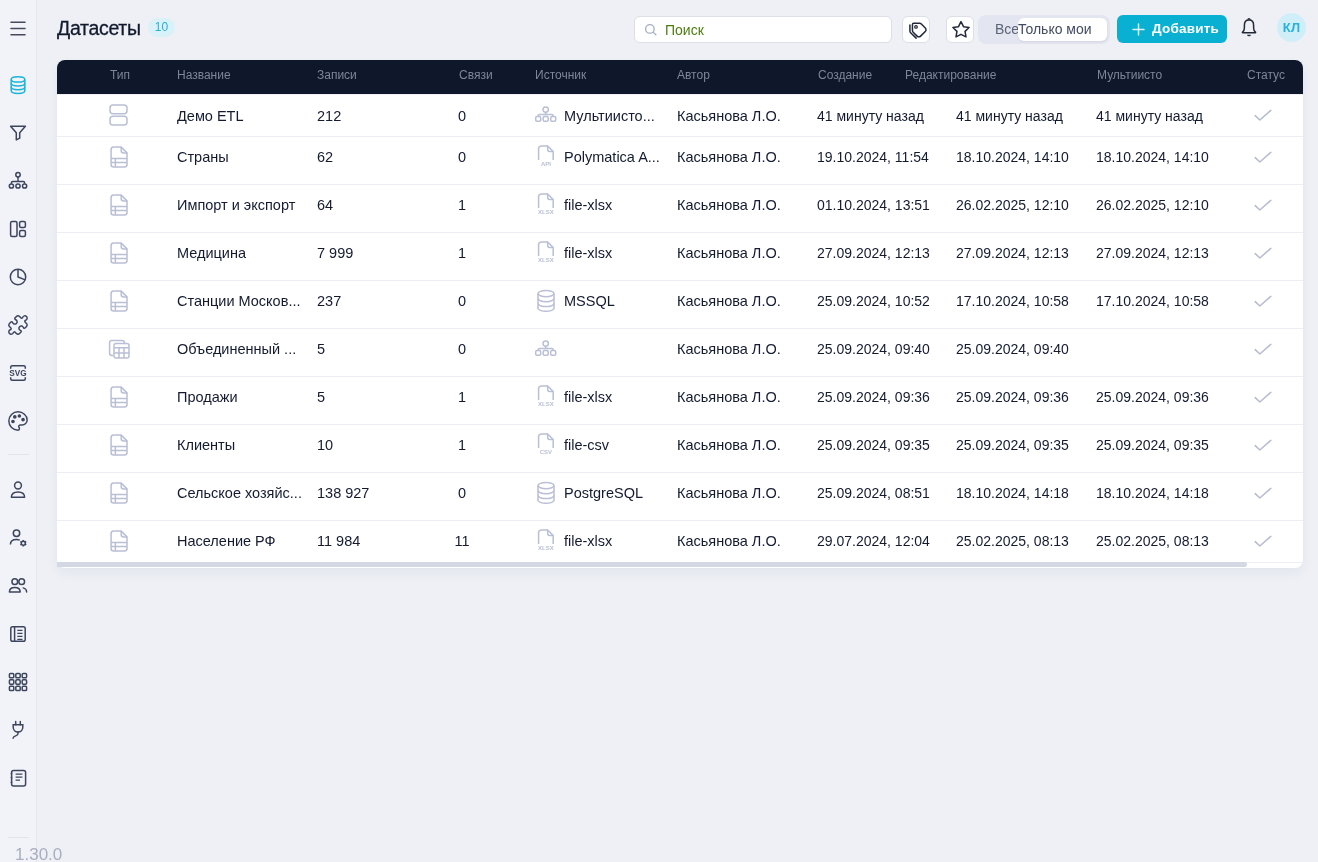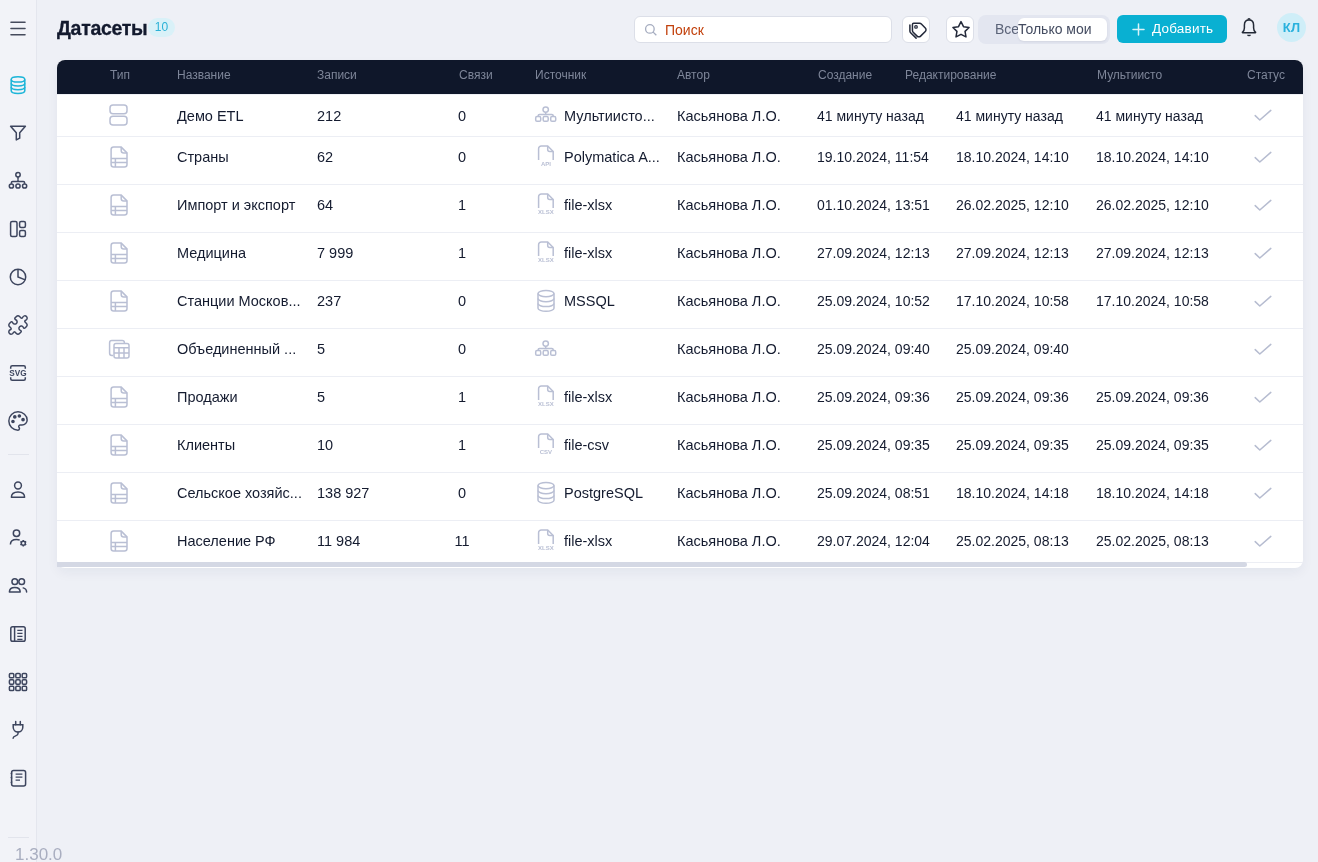--- a/index.html
+++ b/index.html
@@ -4,32 +4,32 @@
 <title>Датасеты</title>
 <style>
 *{margin:0;padding:0;box-sizing:border-box}
 html,body{width:1318px;height:862px;overflow:hidden}
 body{background:#eef0f6;font-family:"Liberation Sans",sans-serif;position:relative}
 .sidebar{position:absolute;left:0;top:0;width:37px;height:862px;background:#f2f3f8;border-right:1px solid #e4e6ee}
 .sb-ic{position:absolute;left:7px;width:22px;height:22px}
 .sb-div{position:absolute;left:8px;width:21px;border-top:1px solid #e2e4ec}
 .ver{position:absolute;left:15px;top:845px;font-size:17px;color:#a9aec0}
 
-.title{position:absolute;left:57px;top:17px;font-size:19.5px;font-weight:700;color:#131a2e;letter-spacing:-.3px;-webkit-text-stroke:.3px #131a2e}
+.title{position:absolute;left:57px;top:17px;font-size:19.5px;font-weight:400;color:#131a2e;letter-spacing:-.3px;-webkit-text-stroke:.3px #131a2e}
 .badge{position:absolute;left:148px;top:17.5px;width:27px;height:19px;border-radius:9.5px;line-height:19px;background:#d9f1f8;color:#2bb1d6;font-size:12px;text-align:center}
 .search{position:absolute;left:634px;top:16px;width:258px;height:27px;background:#fff;border:1px solid #dcdfe8;border-radius:6px}
 .search svg{position:absolute;left:9px;top:6px}
-.search span{position:absolute;left:30px;top:5px;font-size:14px;color:#c2410c}
+.search span{position:absolute;left:30px;top:5px;font-size:14px;color:#4d7c0f}
 .icbtn{position:absolute;top:16px;width:28px;height:27px;background:#fff;border:1px solid #dcdfe8;border-radius:6px}
 .icbtn svg{position:absolute;left:0;top:0}
 .seg{position:absolute;left:978px;top:15px;width:132px;height:29px;background:#e3e6f0;border-radius:8px}
 .seg .all{position:absolute;left:0;top:0;width:41px;height:29px;font-size:14px;color:#5b6378;text-align:right;line-height:29px}
 .seg .my{position:absolute;left:40px;top:3px;width:89px;height:23px;background:#fff;border-radius:6px;font-size:14px;color:#434b60;line-height:23px;box-shadow:0 1px 2px rgba(20,30,60,.08)}
 .addbtn{position:absolute;left:1117px;top:15px;width:110px;height:28px;background:#09b0d2;border-radius:6px;color:#fff}
-.addbtn span{position:absolute;left:35px;top:6px;font-size:13.5px;font-weight:400;letter-spacing:.2px}
+.addbtn span{position:absolute;left:35px;top:6px;font-size:13.5px;font-weight:700;letter-spacing:.2px}
 .addbtn svg{position:absolute;left:15px;top:8px;opacity:.85}
 .bell{position:absolute;left:1241px;top:18px;width:16px;height:19px}
 .avatar{position:absolute;left:1277px;top:13px;width:29px;height:29px;border-radius:50%;background:#cfeef8;color:#29b1dd;font-size:13px;font-weight:700;text-align:center;line-height:29px;letter-spacing:.3px}
 
 .tbl{position:absolute;left:57px;top:60px;width:1246px;height:508px;background:#fff;border-radius:8px;box-shadow:0 5px 12px rgba(25,35,80,.05)}
 .thead{position:absolute;left:0;top:0;width:1246px;height:35px;background:#0f172a;border-radius:8px 8px 0 0;border-bottom:1px solid #eef0f5}
 .thead span{position:absolute;top:0;line-height:31px;font-size:12px;color:#7e8699}
 .row{position:absolute;left:0;width:1246px;border-bottom:1px solid #eceef4}
 .row .c{position:absolute;top:19.5px;transform:translateY(-50%);font-size:14.5px;color:#141b2f;white-space:nowrap}
 .row .c1,.row .c2,.row .c3{font-size:14px}

